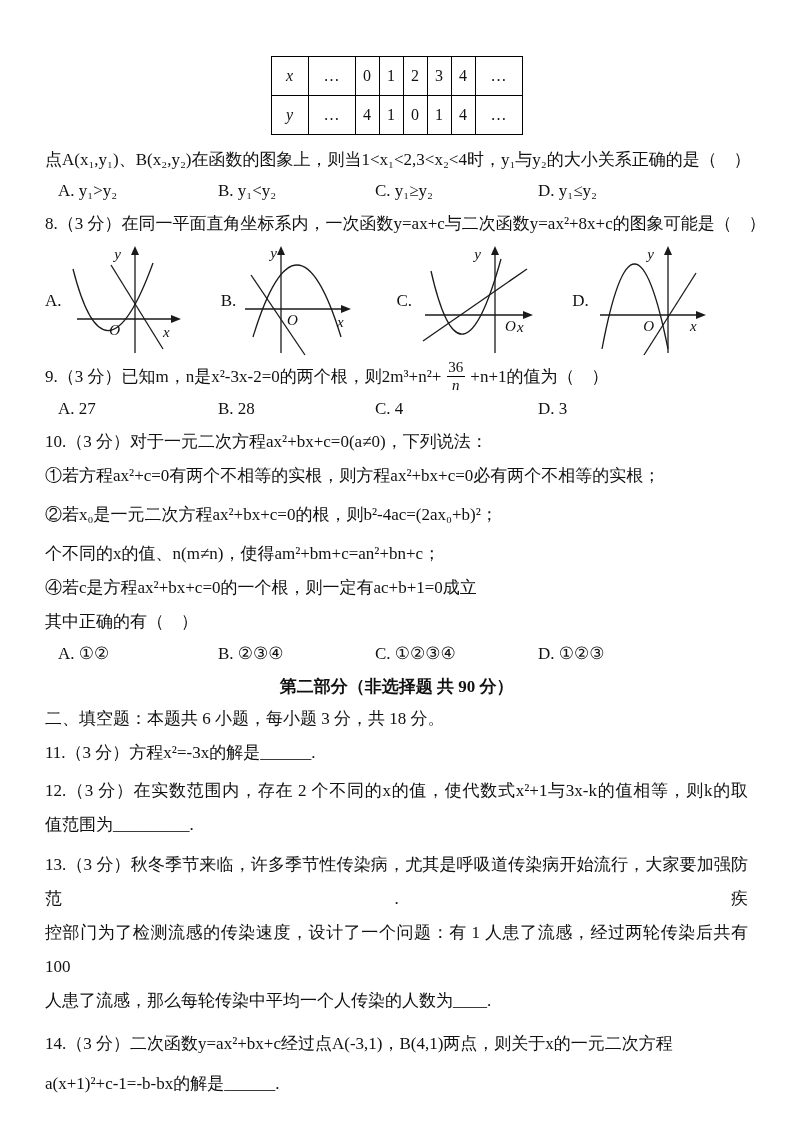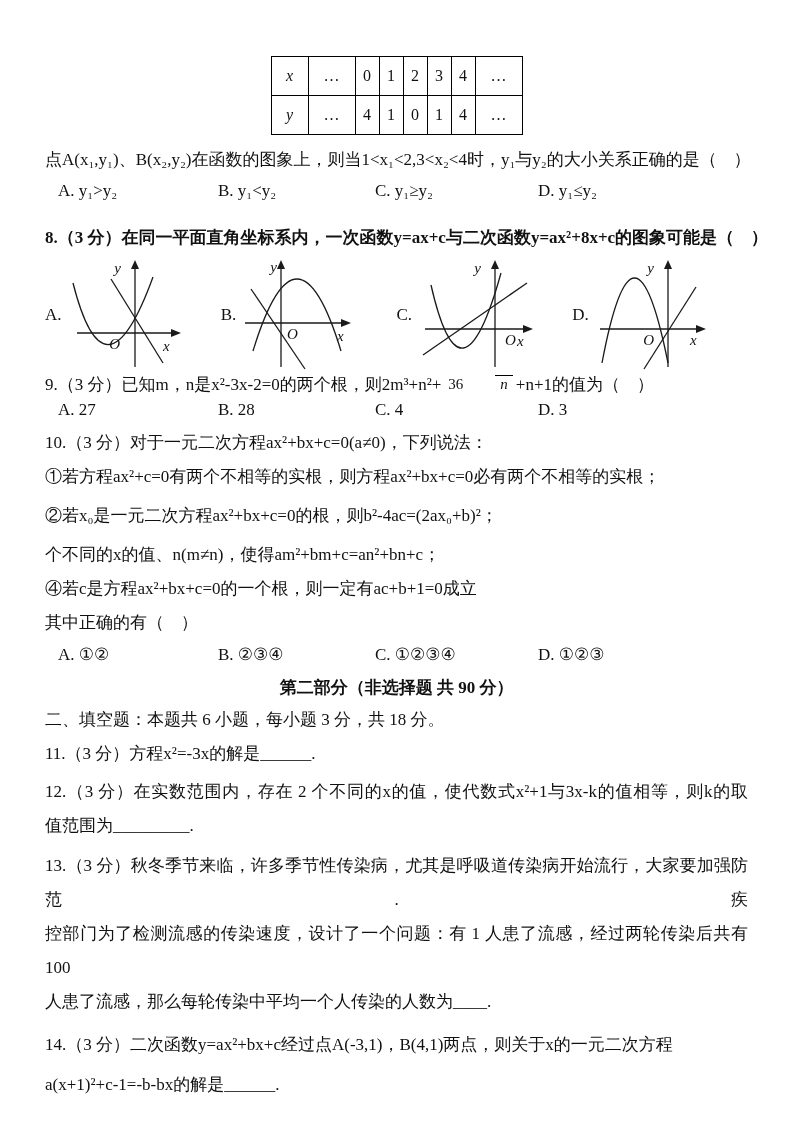--- a/index.html
+++ b/index.html
@@ -26,21 +26,21 @@
   
   .graphs{display:flex;align-items:center;margin:2px 0 2px 0;}
   .gwrap{width:25%;display:flex;align-items:center;}
   .glabel{margin-right:3px;}
   .gph line,.gph path{stroke:#1a1a1a;stroke-width:1.3;fill:none;}
   .gph polygon{fill:#1a1a1a;stroke:none;}
   .gph text{font-size:15px;font-style:italic;font-family:"Liberation Serif","DejaVu Serif",serif;fill:#111;}
   
   .mrow{display:flex;align-items:center;margin:2px 0 4px 0;}
   .mrow span{white-space:nowrap;}
-  .frac{display:inline-flex;flex-direction:row;align-items:center;margin:0 3px;font-size:15px;line-height:1.15;gap:28px;}
+  .frac{display:inline-flex;flex-direction:column;align-items:center;margin:0 3px;font-size:15px;line-height:1.15;}
   .frac .den{border-top:1px solid #000;padding:0 5px;font-style:italic;}
   .frac .num{padding:0 4px;}
   
   .sechdr{text-align:center;font-weight:bold;line-height:26px;margin:6px 0 6px 0;}
   .jline{text-align:justify;text-align-last:justify;}
   .ml34{line-height:34px;margin:0 0 6px 0;}
   .ml34 div{min-height:34px;}
   .footer{position:absolute;left:0;top:1128px;width:100%;text-align:center;font-size:15px;}
 </style>
 </head>
@@ -72,21 +72,21 @@
   </table>
 
 <div class="line">点A(x₁,y₁)、B(x₂,y₂)在函数的图象上，则当1&lt;x₁&lt;2,3&lt;x₂&lt;4时，y₁与y₂的大小关系正确的是（　）</div>
 <div class="opts">
   <span>A. y₁&gt;y₂</span>
   <span>B. y₁&lt;y₂</span>
   <span>C. y₁≥y₂</span>
   <span>D. y₁≤y₂</span>
 </div>
 
-<div class="line" style="margin-top:24px;font-weight:bold;">8.（3 分）在同一平面直角坐标系内，一次函数y=ax+c与二次函数y=ax²+8x+c的图象可能是（　）</div>
+<div class="line" style="margin-top:10px;">8.（3 分）在同一平面直角坐标系内，一次函数y=ax+c与二次函数y=ax²+8x+c的图象可能是（　）</div>
 <div class="graphs">
 
   <div class="gwrap">
     <span class="glabel">A.</span>
     <svg class="gph" viewBox="0 0 125 112" width="125" height="112">
       <line x1="12" y1="74" x2="108" y2="74"></line>
       <polygon points="106,70 116,74 106,78"></polygon>
       <line x1="70" y1="108" x2="70" y2="8"></line>
       <polygon points="66,10 70,1 74,10"></polygon>
       <path d="M8,24 Q40,150 88,18"></path>

